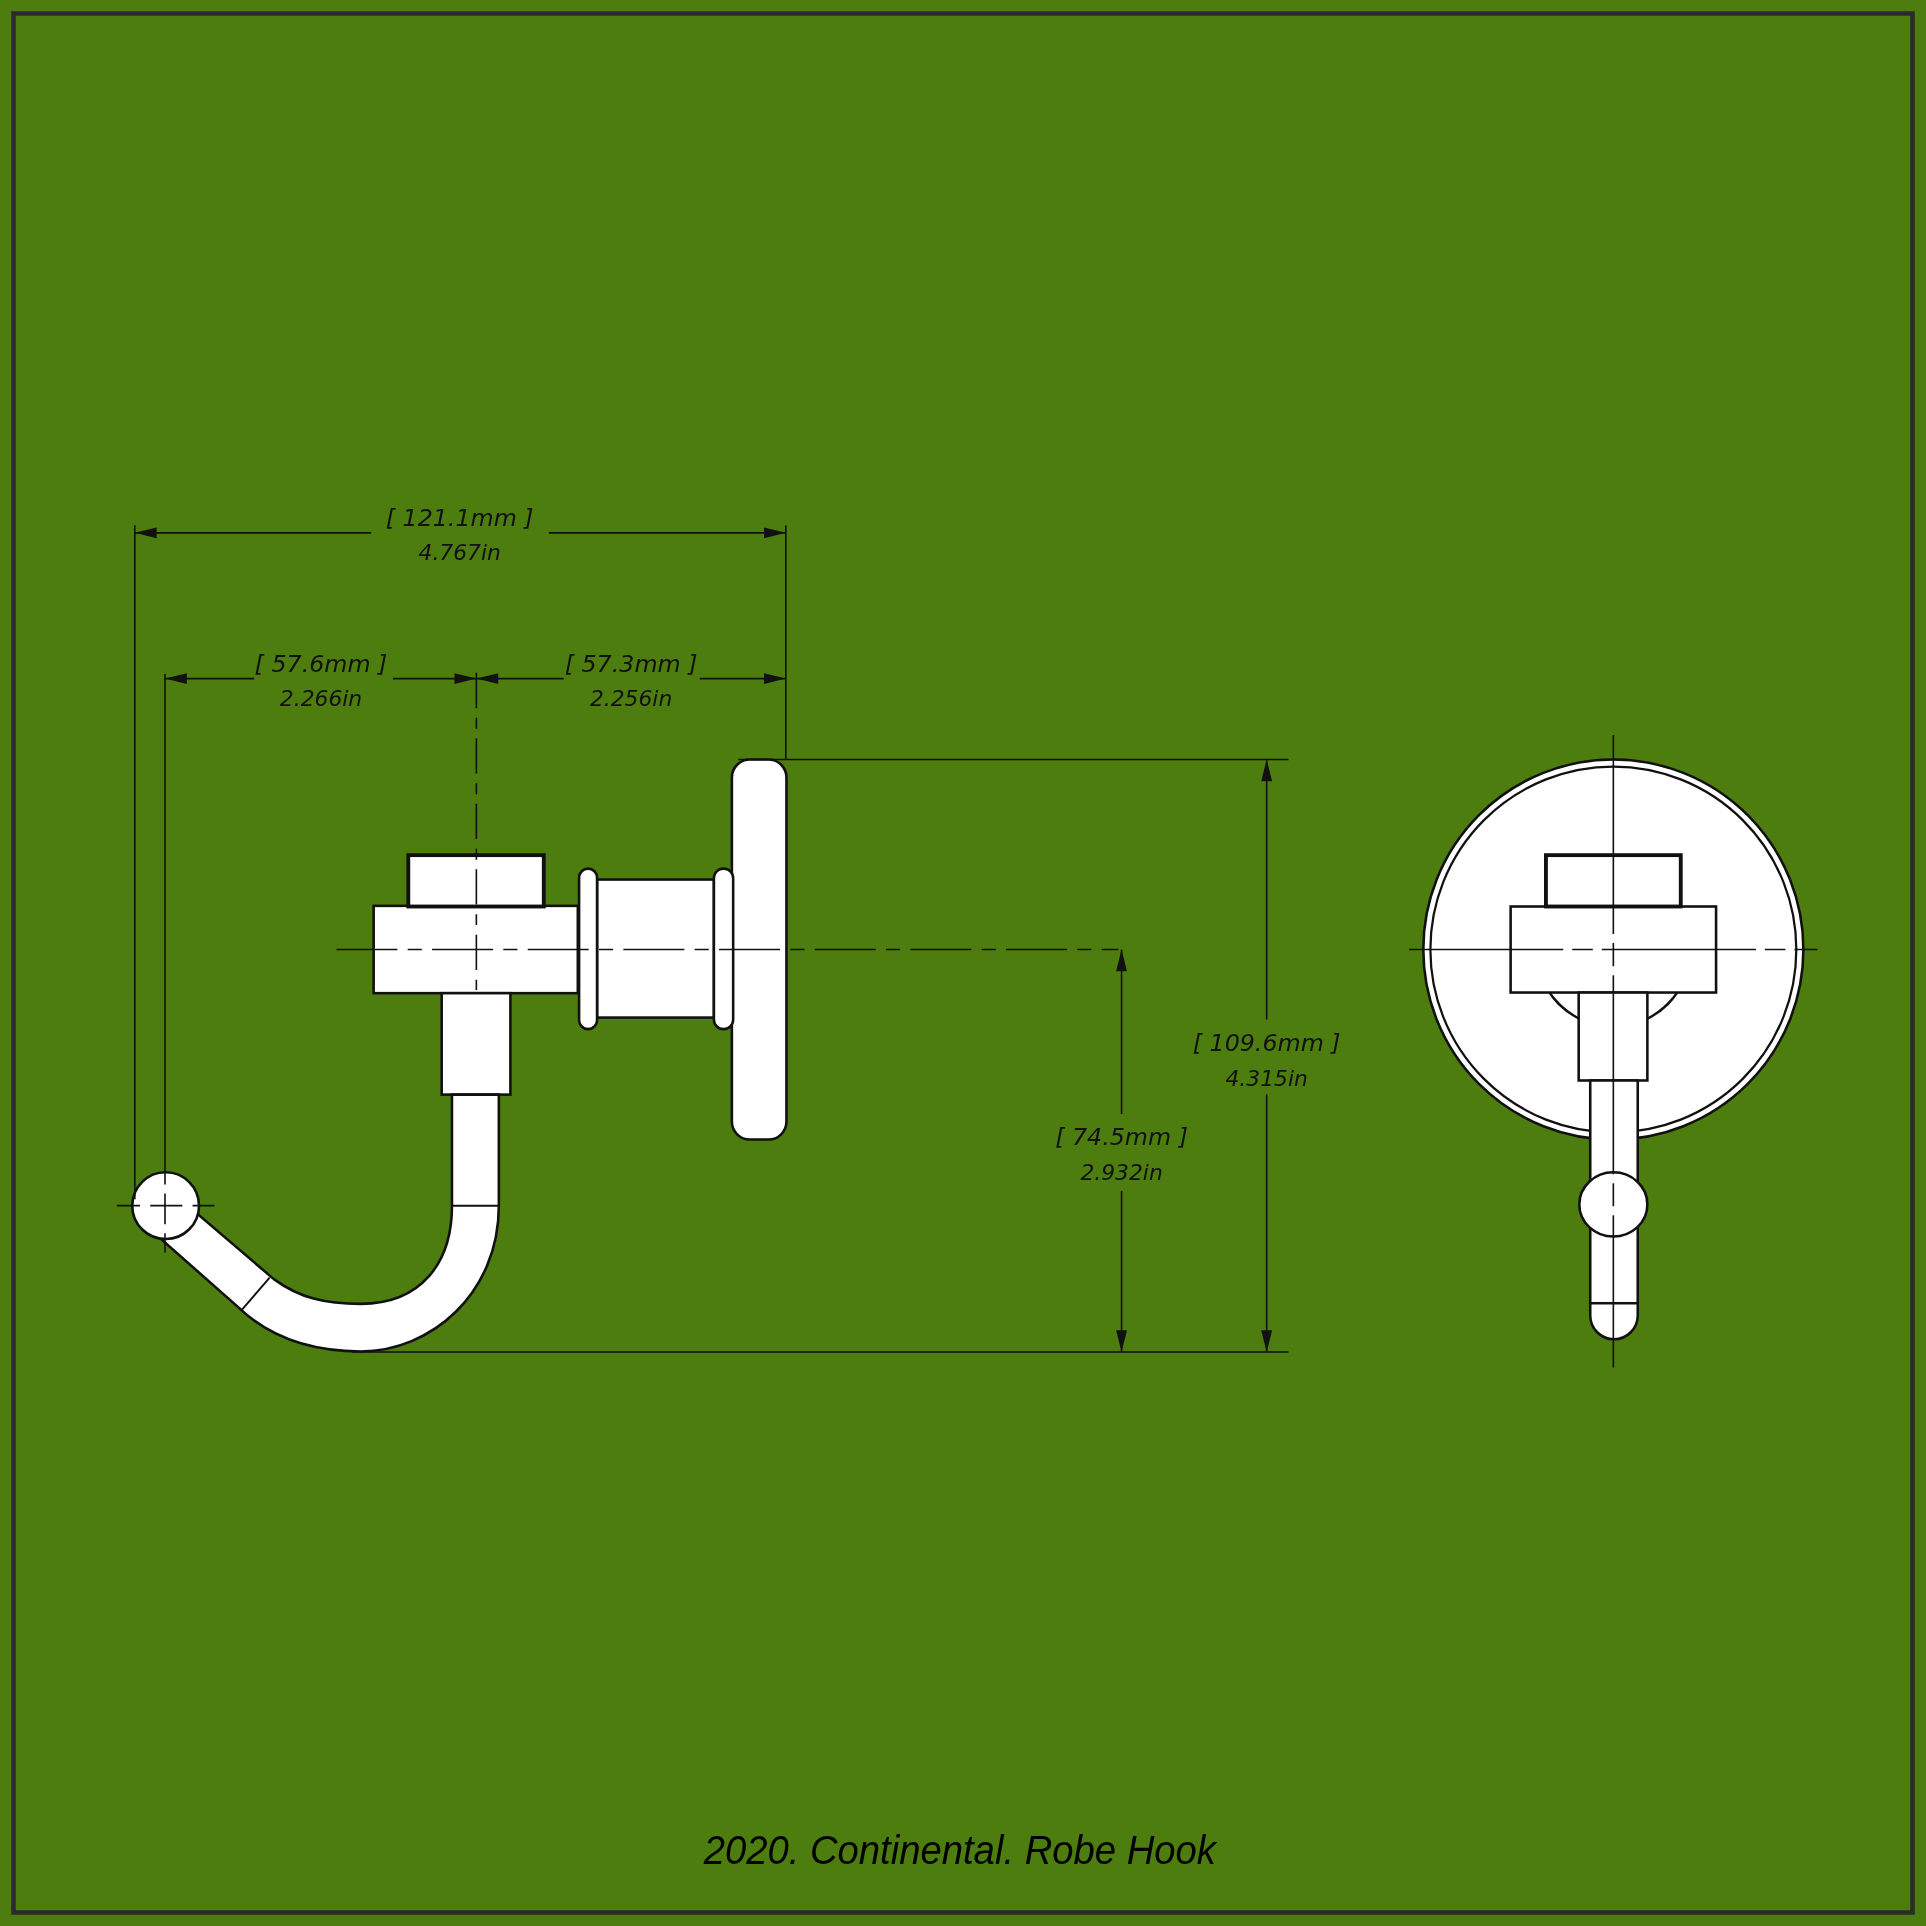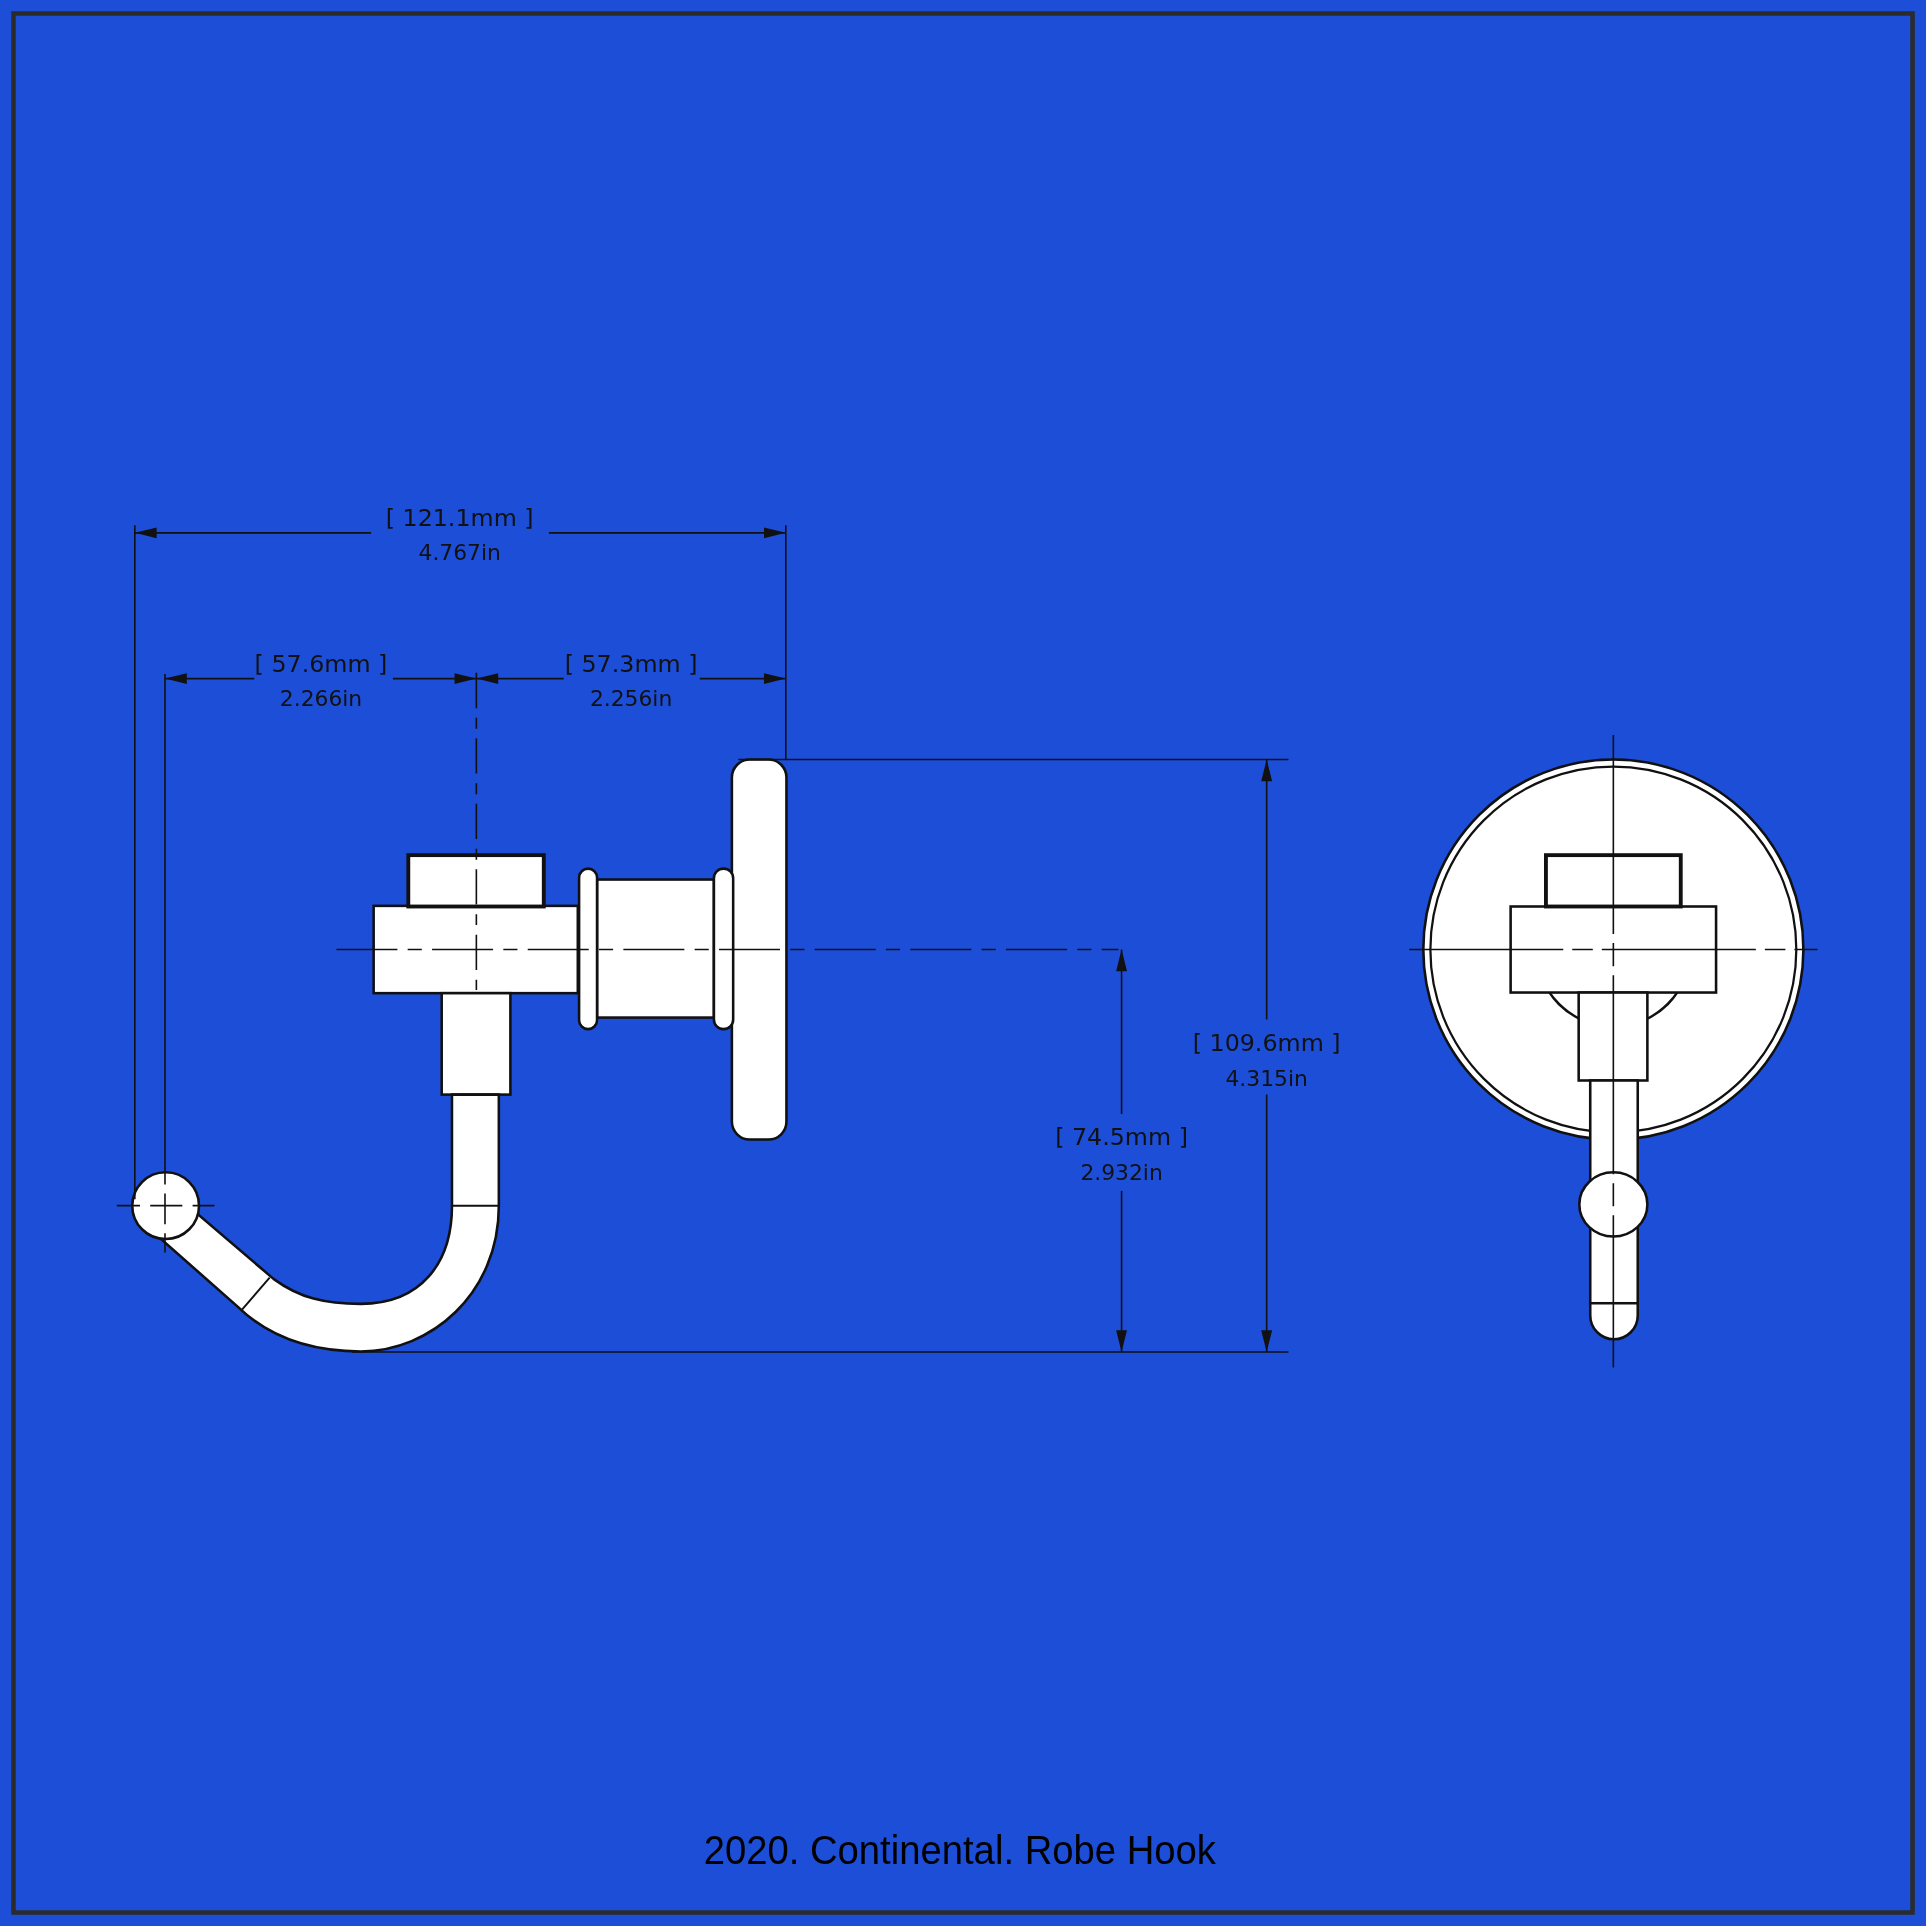--- a/index.html
+++ b/index.html
@@ -1,20 +1,21 @@
 <!DOCTYPE html>
 <html style="font-size:10.3px"><head>
 <meta charset="utf-8">
 <style>
   html,body{margin:0;padding:0;background:#ffffff;}
   .page{
     position:relative;
     width:1926px;height:1926px;
-    background:#1d4ed8;
+    background:#4d7c0f;
     font-family:"DejaVu Sans",sans-serif;
+    font-style:italic;
   }
   svg{display:block;}
   text.dim{
     font-family:"DejaVu Sans",sans-serif;
     fill:#111111;
   }
   text.dim-mm{font-size:37px;}
   text.dim-in{font-size:34px;}
   text.caption{
     font-family:"Liberation Sans",sans-serif;

